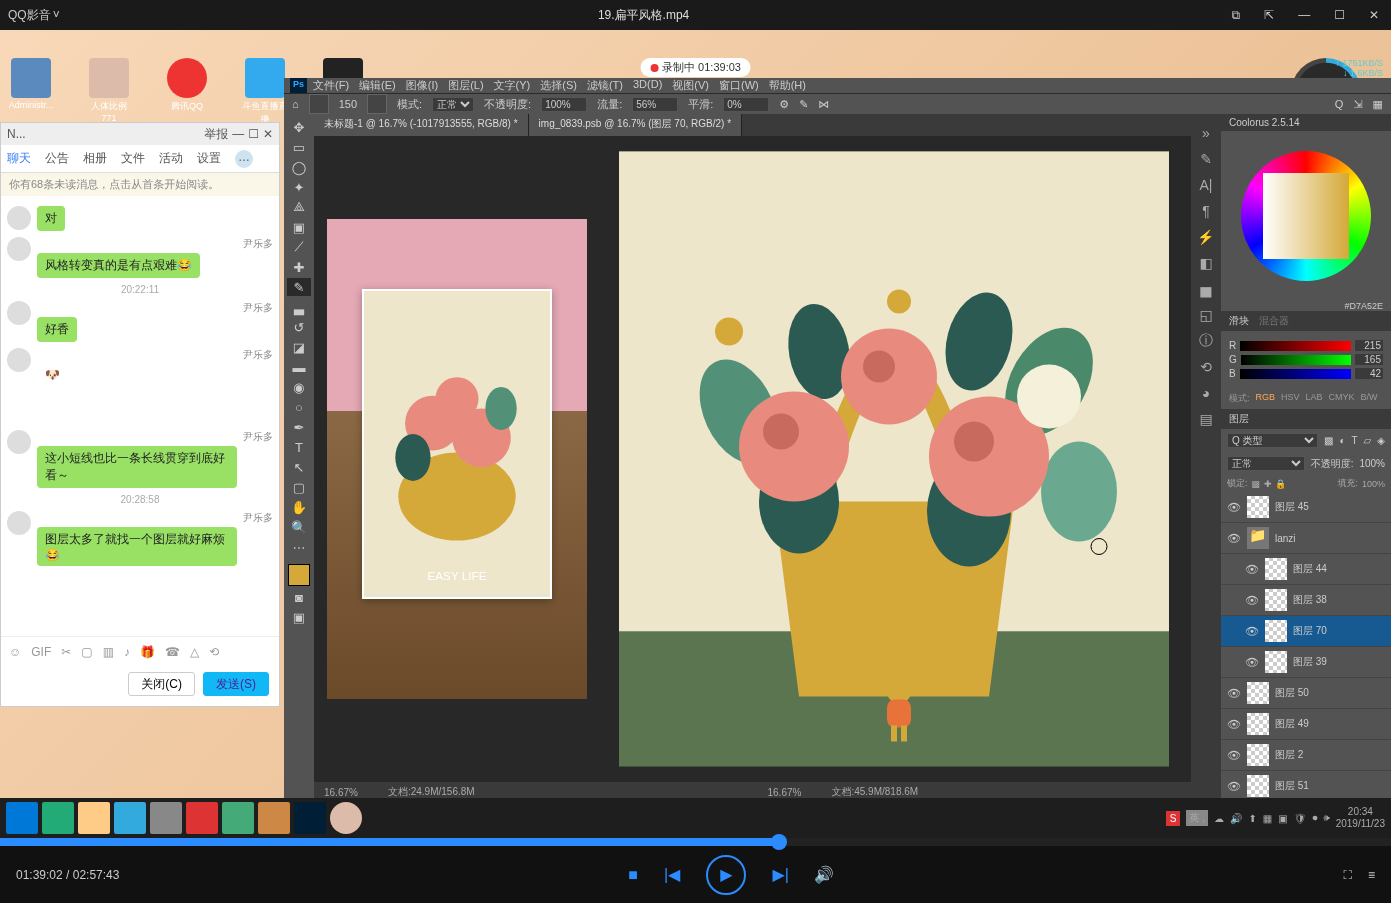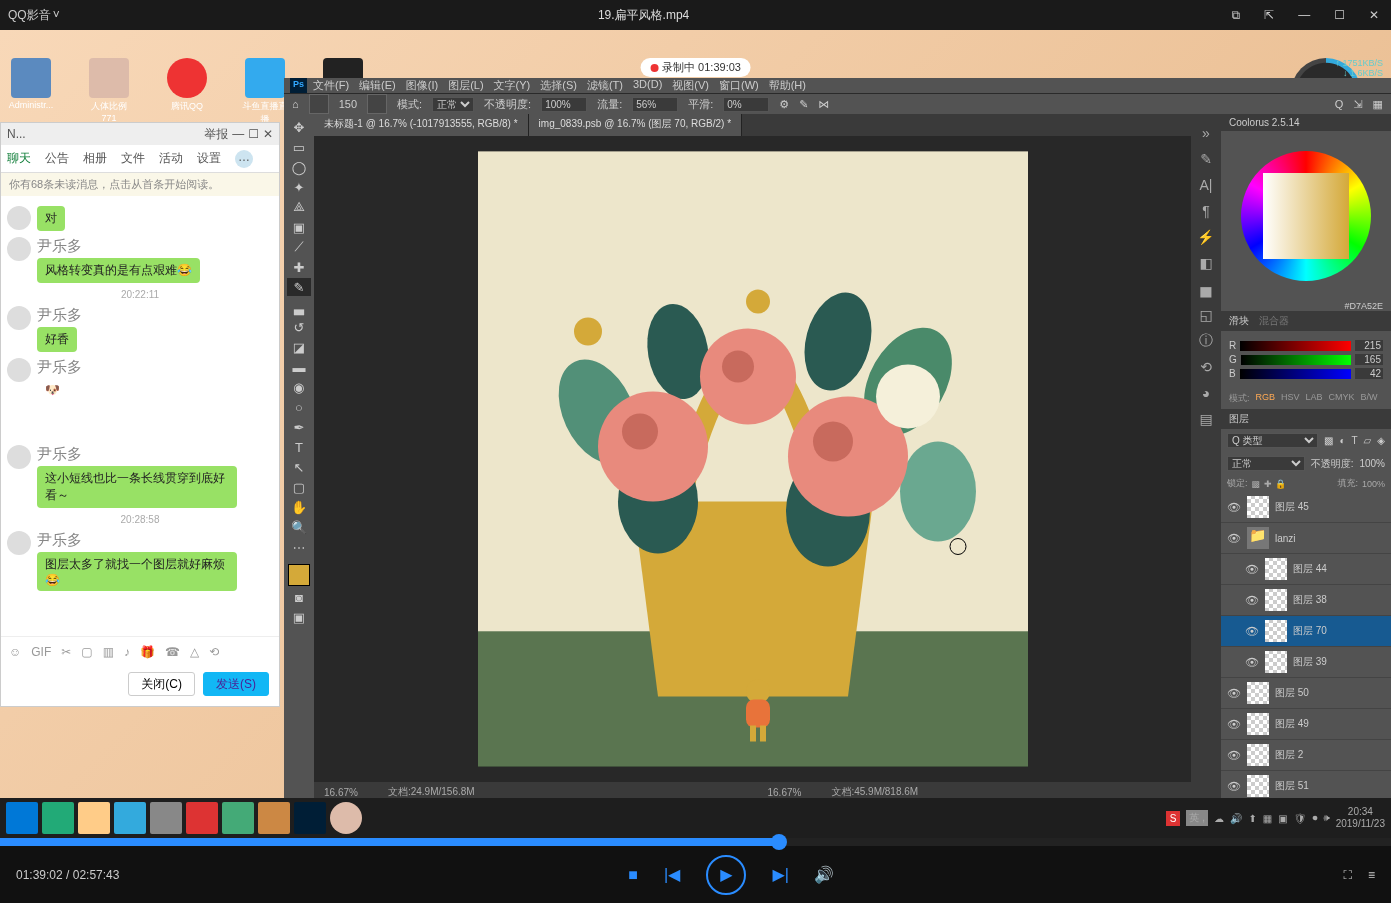--- a/index.html
+++ b/index.html
@@ -7,27 +7,27 @@
 .titlebar{height:30px;background:#1a1a1a;color:#ccc;display:flex;align-items:center;padding:0 8px;font-size:12px;}
 .titlebar .app{flex:0 0 auto;}
 .titlebar .center{flex:1;text-align:center;color:#ddd;}
 .titlebar .ctrls{display:flex;gap:16px;align-items:center;}
 .titlebar .ctrls span{cursor:pointer;padding:0 4px;}
 .video-area{position:relative;height:808px;background:linear-gradient(135deg,#f5d5b0,#e8c090);overflow:hidden;}
 .desktop-bg{position:absolute;inset:0;background:linear-gradient(135deg,#f8d8b8 0%,#e5b585 100%);}
 .qq-window{position:absolute;left:0;top:92px;width:280px;height:585px;background:#fff;border:1px solid #ccc;font-size:12px;}
 .qq-header{height:22px;background:#eee;display:flex;align-items:center;justify-content:space-between;padding:0 6px;color:#555;}
 .qq-tabs{height:28px;display:flex;align-items:center;border-bottom:1px solid #ddd;padding:0 6px;gap:14px;color:#555;}
-.qq-tabs .active{color:#15803d;}
+.qq-tabs .active{color:#3b82f6;}
 .qq-banner{background:#faf7e8;color:#888;font-size:11px;padding:4px 8px;}
 .qq-msgs{height:440px;overflow:hidden;padding:4px 6px;}
 .msg-row{display:flex;gap:6px;margin:6px 0;}
 .avatar{width:24px;height:24px;border-radius:50%;background:#ddd;flex:none;}
 .msg-body{flex:1;}
-.msg-name{color:#888;font-size:15px;margin-bottom:2px;}
+.msg-name{color:#888;font-size:10px;margin-bottom:2px;text-align:right;}
 .bubble{background:#98e165;border-radius:4px;padding:4px 8px;display:inline-block;color:#222;font-size:12px;max-width:200px;}
 .msg-time{text-align:center;color:#aaa;font-size:10px;margin:4px 0;}
 .qq-toolbar{height:30px;display:flex;align-items:center;gap:10px;padding:0 8px;color:#999;border-top:1px solid #eee;}
 .qq-footer{height:36px;display:flex;justify-content:flex-end;gap:8px;padding:6px 10px;}
 .btn-sm{border:1px solid #ccc;background:#fff;padding:2px 12px;border-radius:3px;font-size:12px;cursor:pointer;}
 .btn-send{background:#12b7f5;border-color:#12b7f5;color:#4c1d95;}
 .ps-window{position:absolute;left:284px;top:48px;right:0;height:720px;background:#323232;display:flex;flex-direction:column;color:#ccc;font-size:11px;}
 .ps-menubar{height:24px;background:#535353;display:flex;gap:2px;padding:0 6px;}
 .ps-menubar span{padding:0 4px;cursor:pointer;}
 .ps-options{height:32px;background:#535353;border-top:1px solid #2a2a2a;display:flex;align-items:center;gap:10px;padding:0 8px;}
@@ -264,20 +264,36 @@
         <div class="swatch"></div>
         <div class="tool">◙</div>
         <div class="tool">▣</div>
       </div>
       <div class="ps-canvas-area">
         <div class="doc-tabs">
           <div class="doc-tab">未标题-1 @ 16.7% (-1017913555, RGB/8) *</div>
           <div class="doc-tab">img_0839.psb @ 16.7% (图层 70, RGB/2) *</div>
         </div>
         <div class="canvases">
+          <div class="canvas" style="flex:0 0 270px">
+            <div class="c1 canvas-img">
+              <div class="photo">
+                <svg viewBox="0 0 190 310" class="flower-svg">
+                  <rect width="190" height="310" fill="#ede6cb"></rect>
+                  <ellipse cx="95" cy="210" rx="60" ry="45" fill="#d4a939"></ellipse>
+                  <circle cx="70" cy="135" r="28" fill="#e88a7d"></circle>
+                  <circle cx="120" cy="150" r="30" fill="#e88a7d"></circle>
+                  <circle cx="95" cy="110" r="22" fill="#e88a7d"></circle>
+                  <ellipse cx="50" cy="170" rx="18" ry="24" fill="#2a5a52"></ellipse>
+                  <ellipse cx="140" cy="120" rx="16" ry="22" fill="#529078"></ellipse>
+                  <text x="95" y="295" text-anchor="middle" fill="#fff" font-size="12">EASY LIFE</text>
+                </svg>
+              </div>
+            </div>
+          </div>
           <div class="canvas">
             <div class="c2 canvas-img">
               <svg viewBox="0 0 550 615" class="flower-svg">
                 <rect width="550" height="480" fill="#ede6cb"></rect>
                 <rect y="480" width="550" height="135" fill="#5a7550"></rect>
 
                 <path d="M155 350 L395 350 L370 545 L180 545 Z" fill="#d4a939"></path>
                 <path d="M200 355 Q275 60 350 355" fill="none" stroke="#d4a939" stroke-width="22"></path>
 
                 <ellipse cx="120" cy="260" rx="35" ry="55" fill="#529078" transform="rotate(-25 120 260)"></ellipse>

